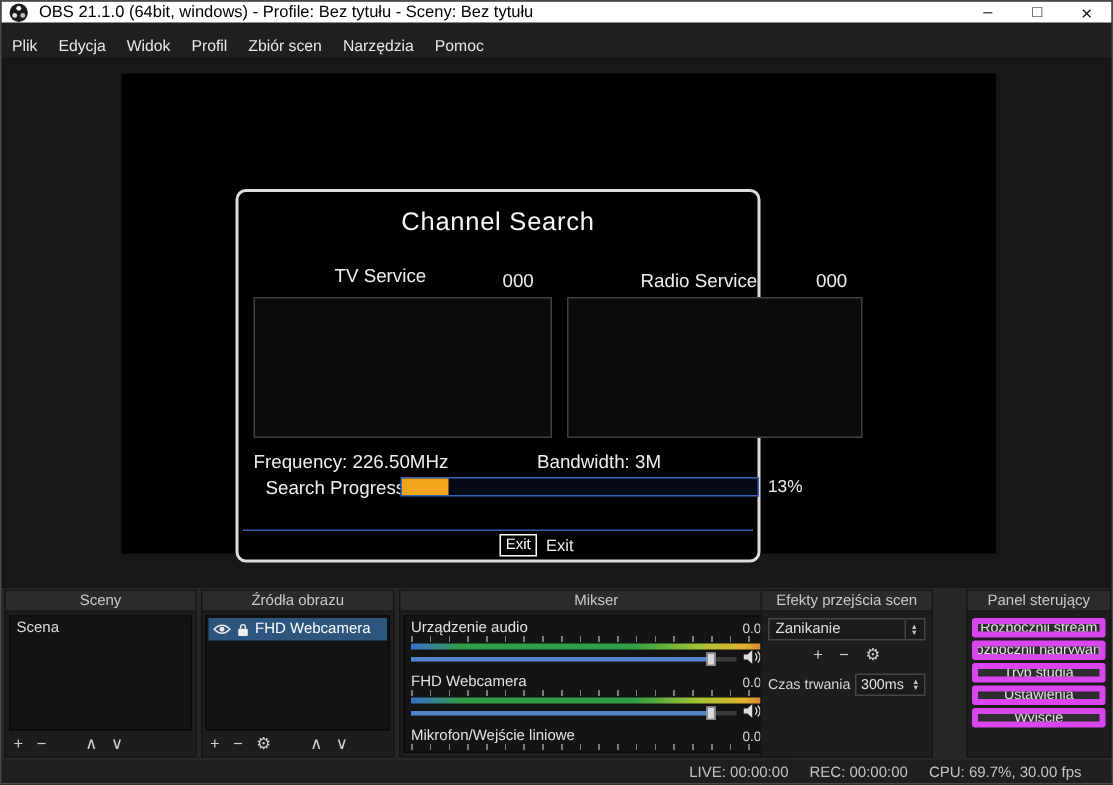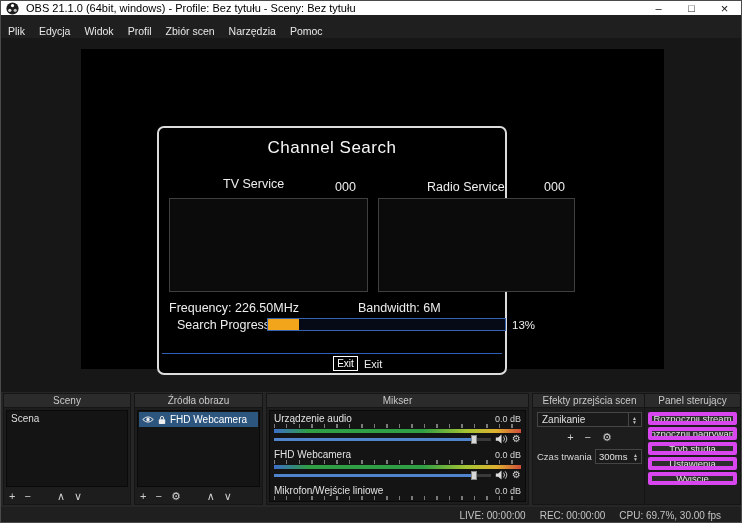--- a/index.html
+++ b/index.html
@@ -48,21 +48,21 @@
   .cs-exit-btn { position:absolute; left:174px; top:228px; width:25px; height:15px;
     border:1px solid #ffffff; color:#fff; font-size:10px;
     display:flex; align-items:center; justify-content:center; }
   .cs-exit-label { position:absolute; left:205px; top:230px; font-size:11px; color:#eeeeee; }
   
   .docks { position:absolute; top:391px; left:0; right:0; height:115px; background:#262626; }
   .dock { position:absolute; top:1px; bottom:2px; display:flex; flex-direction:column; }
   .dock-scenes      { left:2px;   width:128px; }
   .dock-sources     { left:133px; width:129px; }
   .dock-mixer       { left:265px; width:263px; }
-  .dock-transitions { left:531px; width:115px; }
+  .dock-transitions { left:506px; width:115px; }
   .dock-controls    { left:643px; width:97px;  }
   .dock-header { height:15px; background:#2b2b2b; border:1px solid #151515;
     display:flex; align-items:center; justify-content:center;
     font-size:10px; color:#c9c9c9; flex:0 0 auto; white-space:nowrap; overflow:hidden; }
   .dock-body { flex:1; background:#1d1d1d; border:1px solid #151515; border-top:none;
     display:flex; flex-direction:column; overflow:hidden; }
   .list { flex:1; background:#141414; border:1px solid #0a0a0a; margin:2px; overflow:hidden; }
   .dock-toolbar { height:15px; flex:0 0 15px; display:flex; align-items:center;
     padding:0 5px; gap:9px; font-size:11px; color:#cfcfcf; }
   .tb-spacer { width:8px; }
@@ -150,21 +150,21 @@
 
       <span class="cs-label svc-tv-label">TV Service</span>
       <span class="cs-label svc-tv-count">000</span>
       <span class="cs-label svc-radio-label">Radio Service</span>
       <span class="cs-label svc-radio-count">000</span>
 
       <div class="cs-box tv"></div>
       <div class="cs-box radio"></div>
 
       <span class="cs-label freq-label">Frequency: 226.50MHz</span>
-      <span class="cs-label bw-label">Bandwidth: 6M</span>
+      <span class="cs-label bw-label">Bandwidth: 3M</span>
 
       <span class="cs-label prog-label">Search Progress:</span>
       <div class="cs-progress-track">
         <div class="cs-progress-fill" style="width: 13%;"></div>
       </div>
       <span class="cs-label prog-pct">13%</span>
 
       <div class="cs-sep"></div>
       <div class="cs-exit-btn">Exit</div>
       <span class="cs-exit-label">Exit</span>

